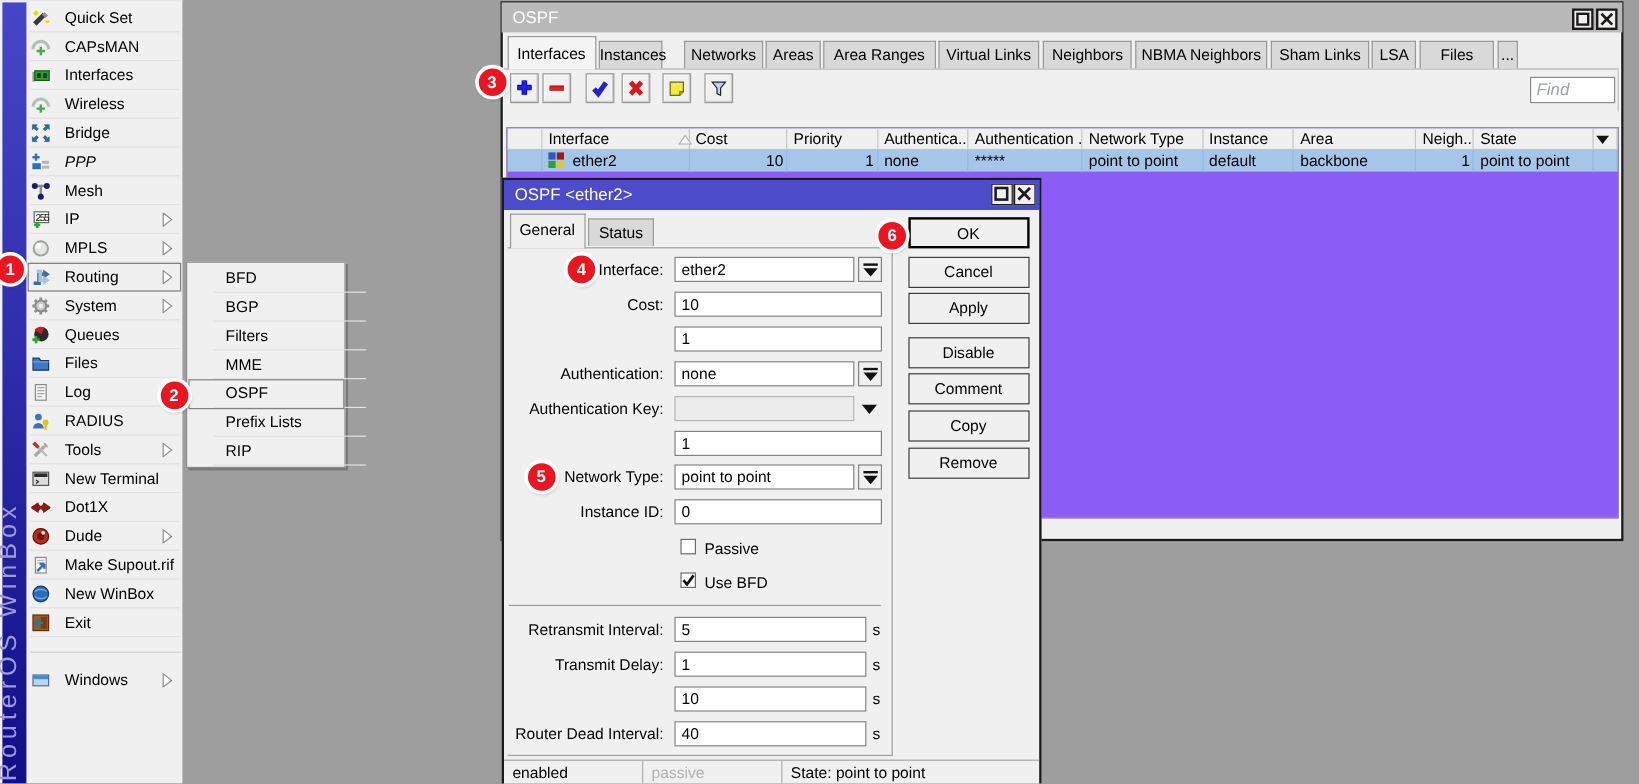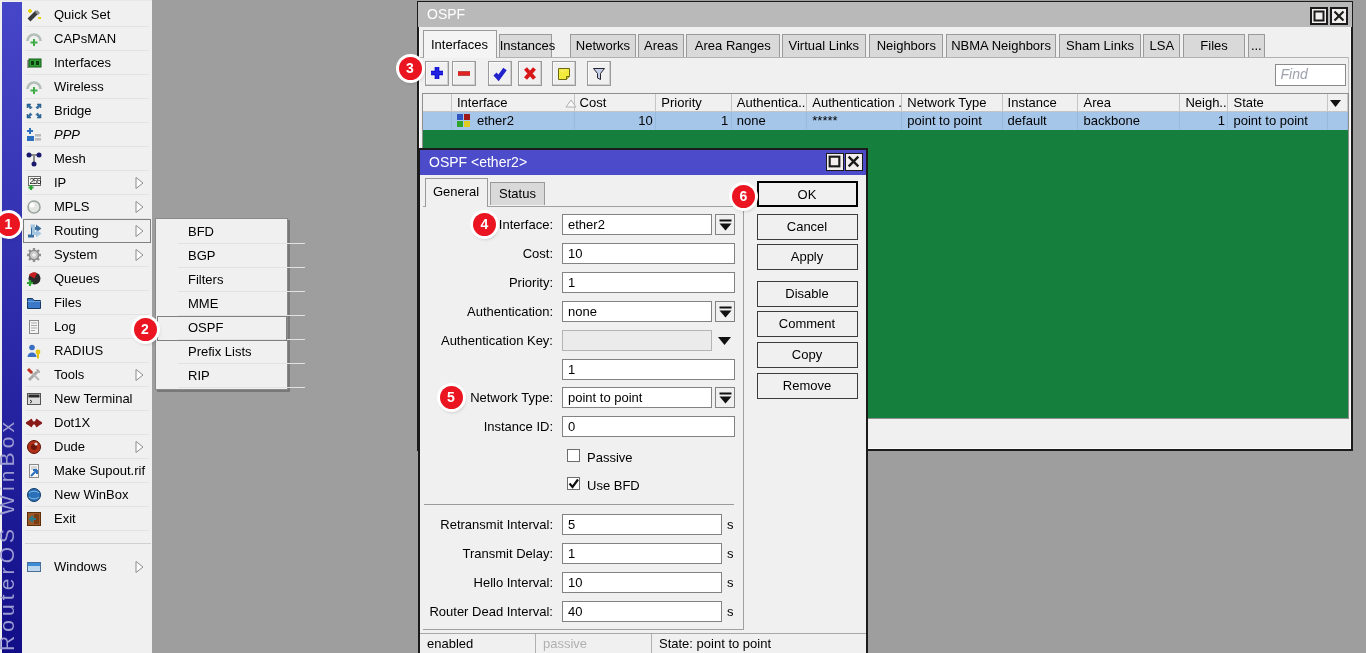--- a/index.html
+++ b/index.html
@@ -32,21 +32,21 @@
 .tbtn { position:absolute; top:4px; width:18px; height:18px; background:#f2eeee; border:2px solid #1b1b1b; }
 .tbtn svg { position:absolute; left:0; top:0; }
 
 .tab { position:absolute; top:30.5px; height:23.5px; background:#d9d9d9; border:1px solid #9a9a9a; border-bottom:none; text-align:center; line-height:22px; }
 .tab.active { background:#f4f4f4; top:27px; height:28px; z-index:3; line-height:27px; }
 
 .tb { position:absolute; top:58px; width:24px; height:25px; background:#f0f0f0; border:1px solid #9a9a9a; box-shadow:inset -1px -1px 0 #cfcfcf, inset 1px 1px 0 #fbfbfb; }
 .tb svg { position:absolute; left:2px; top:2px; }
 #find { position:absolute; left:855.5px; top:61px; width:71px; height:21.5px; background:#fff; border:1px solid #8a8a8a; color:#9ba1ad; font-style:italic; font-size:14px; line-height:19px; padding-left:5px; }
 
-#tablewrap { position:absolute; left:3px; top:90px; width:927px; height:326px; background:#15803d; border:1px solid #8f8f8f; }
+#tablewrap { position:absolute; left:3px; top:103px; width:927px; height:326px; background:#8b5cf6; border:1px solid #8f8f8f; }
 #thead { position:absolute; left:0; top:0; width:925px; height:18px; background:#f0f0f0; border-bottom:1px solid #c4c4c4; }
 .hc { position:absolute; top:0; height:17px; border-right:1px solid #c6c6c6; line-height:17px; padding-left:5px; white-space:nowrap; overflow:hidden; }
 #selrow { position:absolute; left:0; top:18px; width:925px; height:18px; background:#a5c6e9; }
 .rc { position:absolute; top:0; height:18px; line-height:18px; white-space:nowrap; padding-left:5px; border-right:1px solid #96b9dd; }
 .rc.num { text-align:right; padding-right:2.5px; padding-left:0; }
 
 
 #dlg { left:418px; top:148px; width:450px; height:520px; background:#f0f0f0; border:2px solid #1b1b1b; }
 #dlg-title { position:absolute; left:0; top:0; right:0; height:25px; background:#4c4cca; color:#fff; font-size:14px; line-height:25px; padding-left:9px; }
 .dtab { position:absolute; top:32px; height:23px; background:#d9d9d9; border:1px solid #9a9a9a; border-bottom:none; text-align:center; line-height:21px; }
@@ -468,21 +468,20 @@
       <div class="fl" style="right:313px; top:64px; width:200px;">Interface:</div>
       <div class="fi" style="left:142px; top:64px; width:150px; height:21px;">ether2</div>
       <div class="drop" style="left:294.5px; top:64px; width:20px;">
         <svg width="13" height="13">
           <rect x="0.5" y="0.5" width="12" height="2" fill="#111"></rect>
           <path d="M0.5 4.5 h12 l-6 7z" fill="#111"></path>
         </svg>
       </div>
       <div class="fl" style="right:313px; top:93px; width:200px;">Cost:</div>
       <div class="fi" style="left:142px; top:93px; width:173px; height:21px;">10</div>
-      <div class="fl" style="right:313px; top:122px; width:200px;">Priority:</div>
       <div class="fi" style="left:142px; top:122px; width:173px; height:21px;">1</div>
       <div class="fl" style="right:313px; top:150.5px; width:200px;">Authentication:</div>
       <div class="fi" style="left:142px; top:150.5px; width:150px; height:21px;">none</div>
       <div class="drop" style="left:294.5px; top:150.5px; width:20px;">
         <svg width="13" height="13">
           <rect x="0.5" y="0.5" width="12" height="2" fill="#111"></rect>
           <path d="M0.5 4.5 h12 l-6 7z" fill="#111"></path>
         </svg>
       </div>
       <div class="fl" style="right:313px; top:179.5px; width:200px;">Authentication Key:</div>
@@ -508,21 +507,20 @@
           <path d="M2.5 6.5 l3 3.5 L11 2.5" stroke="#111" stroke-width="2.2" fill="none"></path>
         </svg>
       </div>
       <div class="fl" style="left:167px; top:325px; text-align:left;">Use BFD</div>
       <div class="fl" style="right:313px; top:364px; width:200px;">Retransmit Interval:</div>
       <div class="fi" style="left:142px; top:364px; width:160px; height:21px;">5</div>
       <div class="fl" style="left:307px; top:364px; text-align:left;">s</div>
       <div class="fl" style="right:313px; top:393px; width:200px;">Transmit Delay:</div>
       <div class="fi" style="left:142px; top:393px; width:160px; height:21px;">1</div>
       <div class="fl" style="left:307px; top:393px; text-align:left;">s</div>
-      <div class="fl" style="right:313px; top:422px; width:200px;">Hello Interval:</div>
       <div class="fi" style="left:142px; top:422px; width:160px; height:21px;">10</div>
       <div class="fl" style="left:307px; top:422px; text-align:left;">s</div>
       <div class="fl" style="right:313px; top:451px; width:200px;">Router Dead Interval:</div>
       <div class="fi" style="left:142px; top:451px; width:160px; height:21px;">40</div>
       <div class="fl" style="left:307px; top:451px; text-align:left;">s</div>
     </div>
   <div class="btn def" style="top:31px;">OK</div>
   <div class="btn" style="top:63.5px;">Cancel</div>
   <div class="btn" style="top:94px;">Apply</div>
   <div class="btn" style="top:130.5px;">Disable</div>

